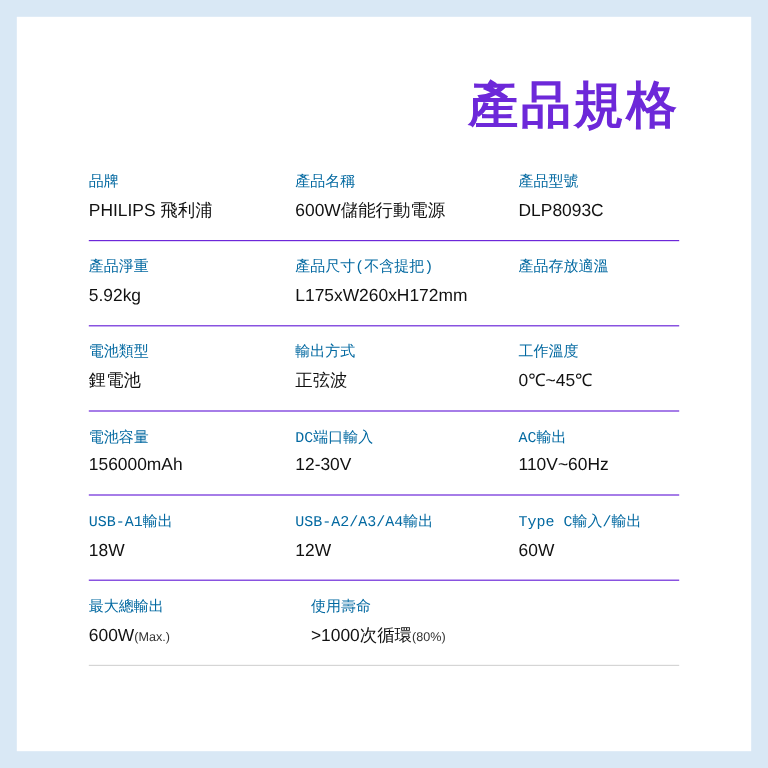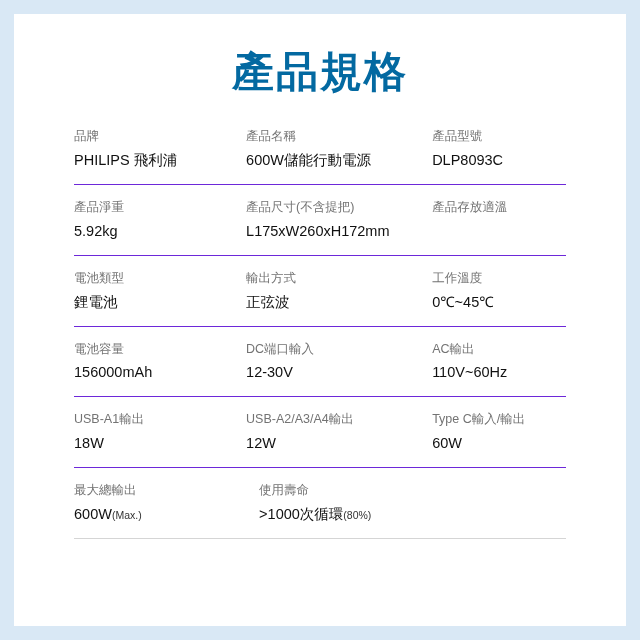--- a/index.html
+++ b/index.html
@@ -17,27 +17,27 @@
     position: absolute;
     left: 14px;
     top: 14px;
     width: 612px;
     height: 612px;
     background: #ffffff;
     box-sizing: border-box;
     padding: 26px 60px 0 60px;
   }
   .title {
-    text-align: center;
+    text-align: right;
     font-size: 42px;
     font-weight: bold;
-    color: #0369a1;
+    color: #6d28d9;
     letter-spacing: 2px;
     line-height: 1.15;
-    margin: 8px 0 18px 0;
+    margin: 24px 0 18px 0;
     font-family: "Liberation Sans", sans-serif;
   }
   .spec-table {
     width: 100%;
   }
   .spec-row {
     display: flex;
     border-top: 1px solid #6d28d9;
     padding: 13px 0 13px 0;
     min-height: 52px;
@@ -53,24 +53,25 @@
   .cell {
     flex: 1 1 33.33%;
     padding-right: 8px;
     box-sizing: border-box;
   }
   .cell.c1 { flex-basis: 36%; }
   .cell.c2 { flex-basis: 36%; }
   .cell.c3 { flex-basis: 28%; margin-left: 14px; }
   .label {
     font-size: 12.5px;
-    color: #737373;
+    color: #0369a1;
     line-height: 1.5;
     margin-bottom: 4px;
     white-space: nowrap;
+    font-family: Liberation Mono, monospace;
   }
   .value {
     font-size: 14.5px;
     color: #111111;
     line-height: 1.45;
     white-space: nowrap;
   }
   .value .small {
     font-size: 10.5px;
     color: #333;

